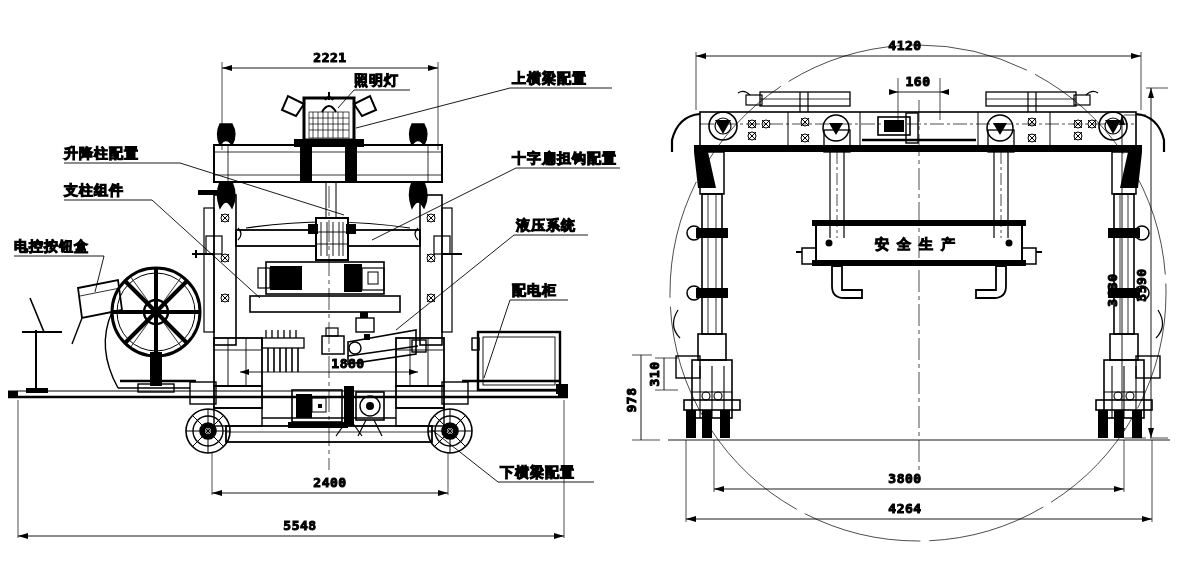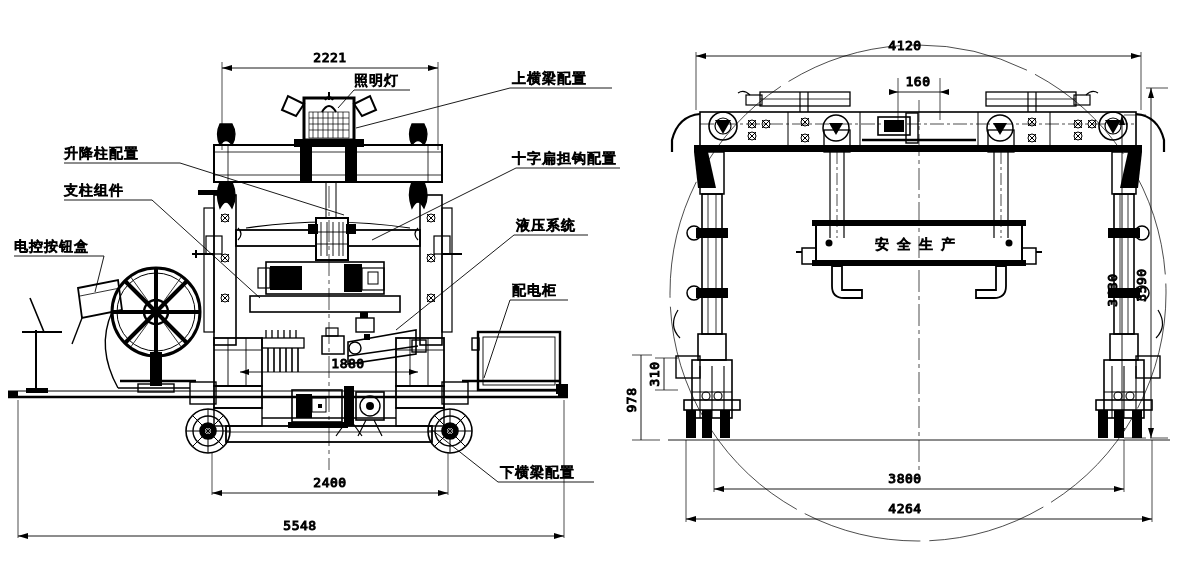--- a/index.html
+++ b/index.html
@@ -1,17 +1,17 @@
 <!DOCTYPE html>
 <html><head>
 <meta charset="utf-8">
 <style>
   html,body{margin:0;padding:0;background:#ffffff;}
   body{width:1188px;height:575px;font-family:"DejaVu Sans",sans-serif;overflow:hidden;position:relative;}
-  #sheet{position:absolute;left:0;top:0;width:1188px;height:575px;}
+  #sheet{position:absolute;left:0;top:0;width:1188px;height:575px;font-weight:bold;}
   svg{display:block;}
   .dimtxt{font-family:"DejaVu Sans Mono",monospace;font-size:13px;fill:#000;letter-spacing:.5px;}
   .lbl{font-family:"DejaVu Sans",sans-serif;font-size:14px;fill:#000;letter-spacing:1px;}
   .banner{font-family:"DejaVu Sans",sans-serif;font-size:14px;fill:#000;letter-spacing:8px;}
 </style>
 </head>
 <body>
 
 <div id="sheet">
 <svg width="1188" height="575" viewBox="0 0 1188 575" xmlns="http://www.w3.org/2000/svg">

